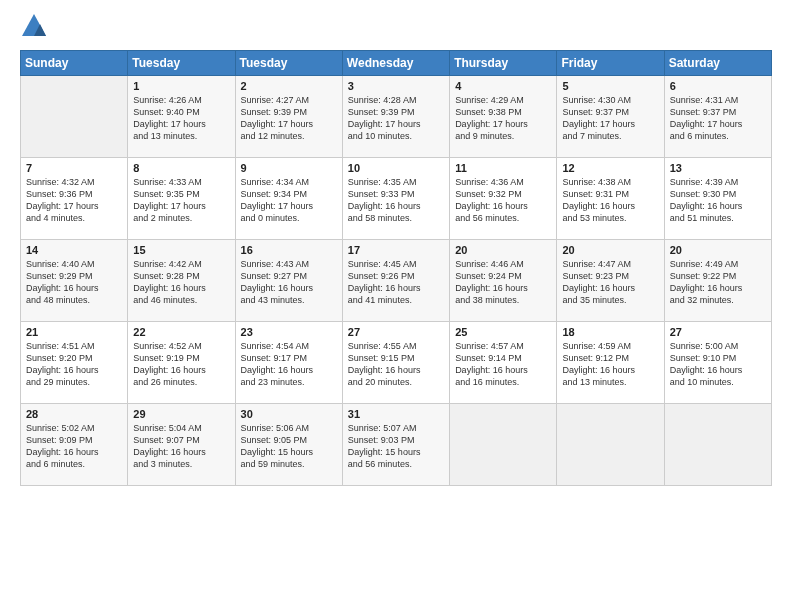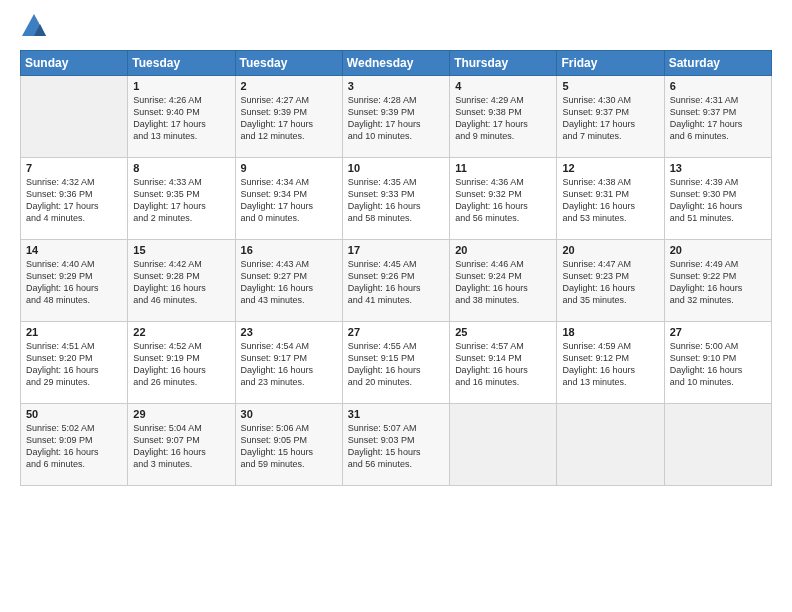--- a/index.html
+++ b/index.html
@@ -251,21 +251,21 @@
             <span class="day-num">18</span>
             <div class="day-info">Sunrise: 4:59 AM<br>Sunset: 9:12 PM<br>Daylight: 16 hours<br>and 13 minutes.</div>
           </td>
           <td>
             <span class="day-num">27</span>
             <div class="day-info">Sunrise: 5:00 AM<br>Sunset: 9:10 PM<br>Daylight: 16 hours<br>and 10 minutes.</div>
           </td>
         </tr>
         <tr>
           <td>
-            <span class="day-num">50</span>
+            <span class="day-num">28</span>
             <div class="day-info">Sunrise: 5:02 AM<br>Sunset: 9:09 PM<br>Daylight: 16 hours<br>and 6 minutes.</div>
           </td>
           <td>
             <span class="day-num">29</span>
             <div class="day-info">Sunrise: 5:04 AM<br>Sunset: 9:07 PM<br>Daylight: 16 hours<br>and 3 minutes.</div>
           </td>
           <td>
             <span class="day-num">30</span>
             <div class="day-info">Sunrise: 5:06 AM<br>Sunset: 9:05 PM<br>Daylight: 15 hours<br>and 59 minutes.</div>
           </td>

